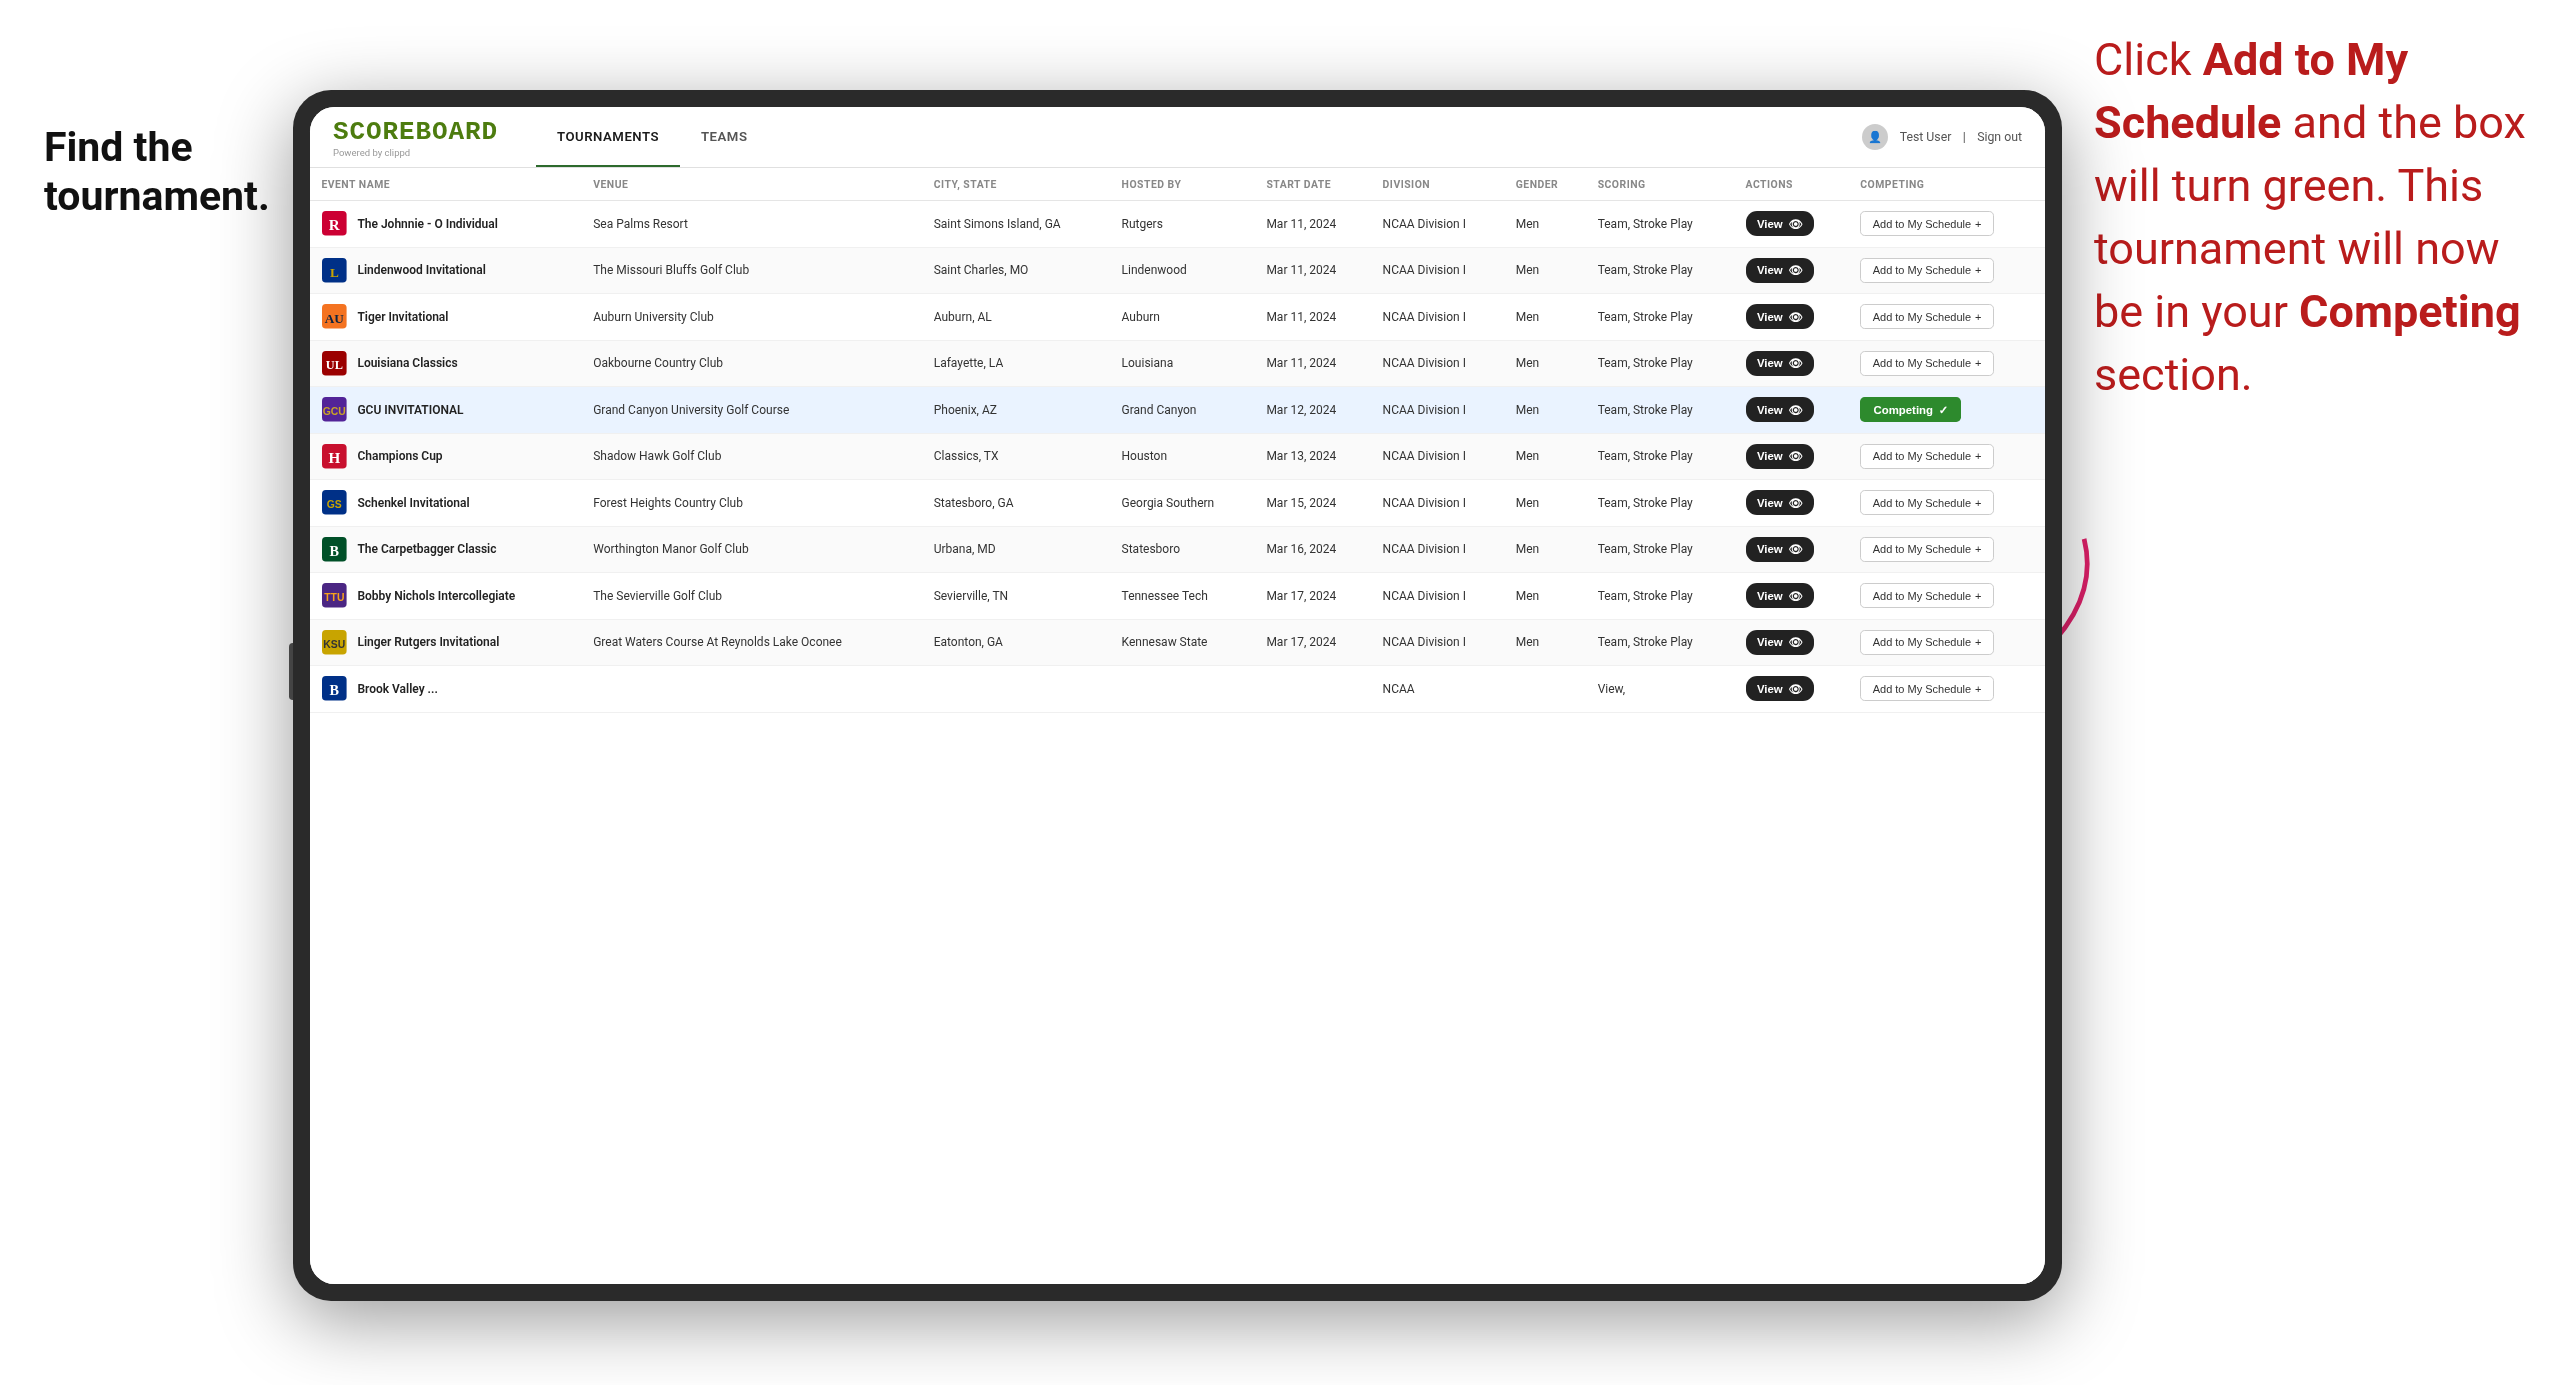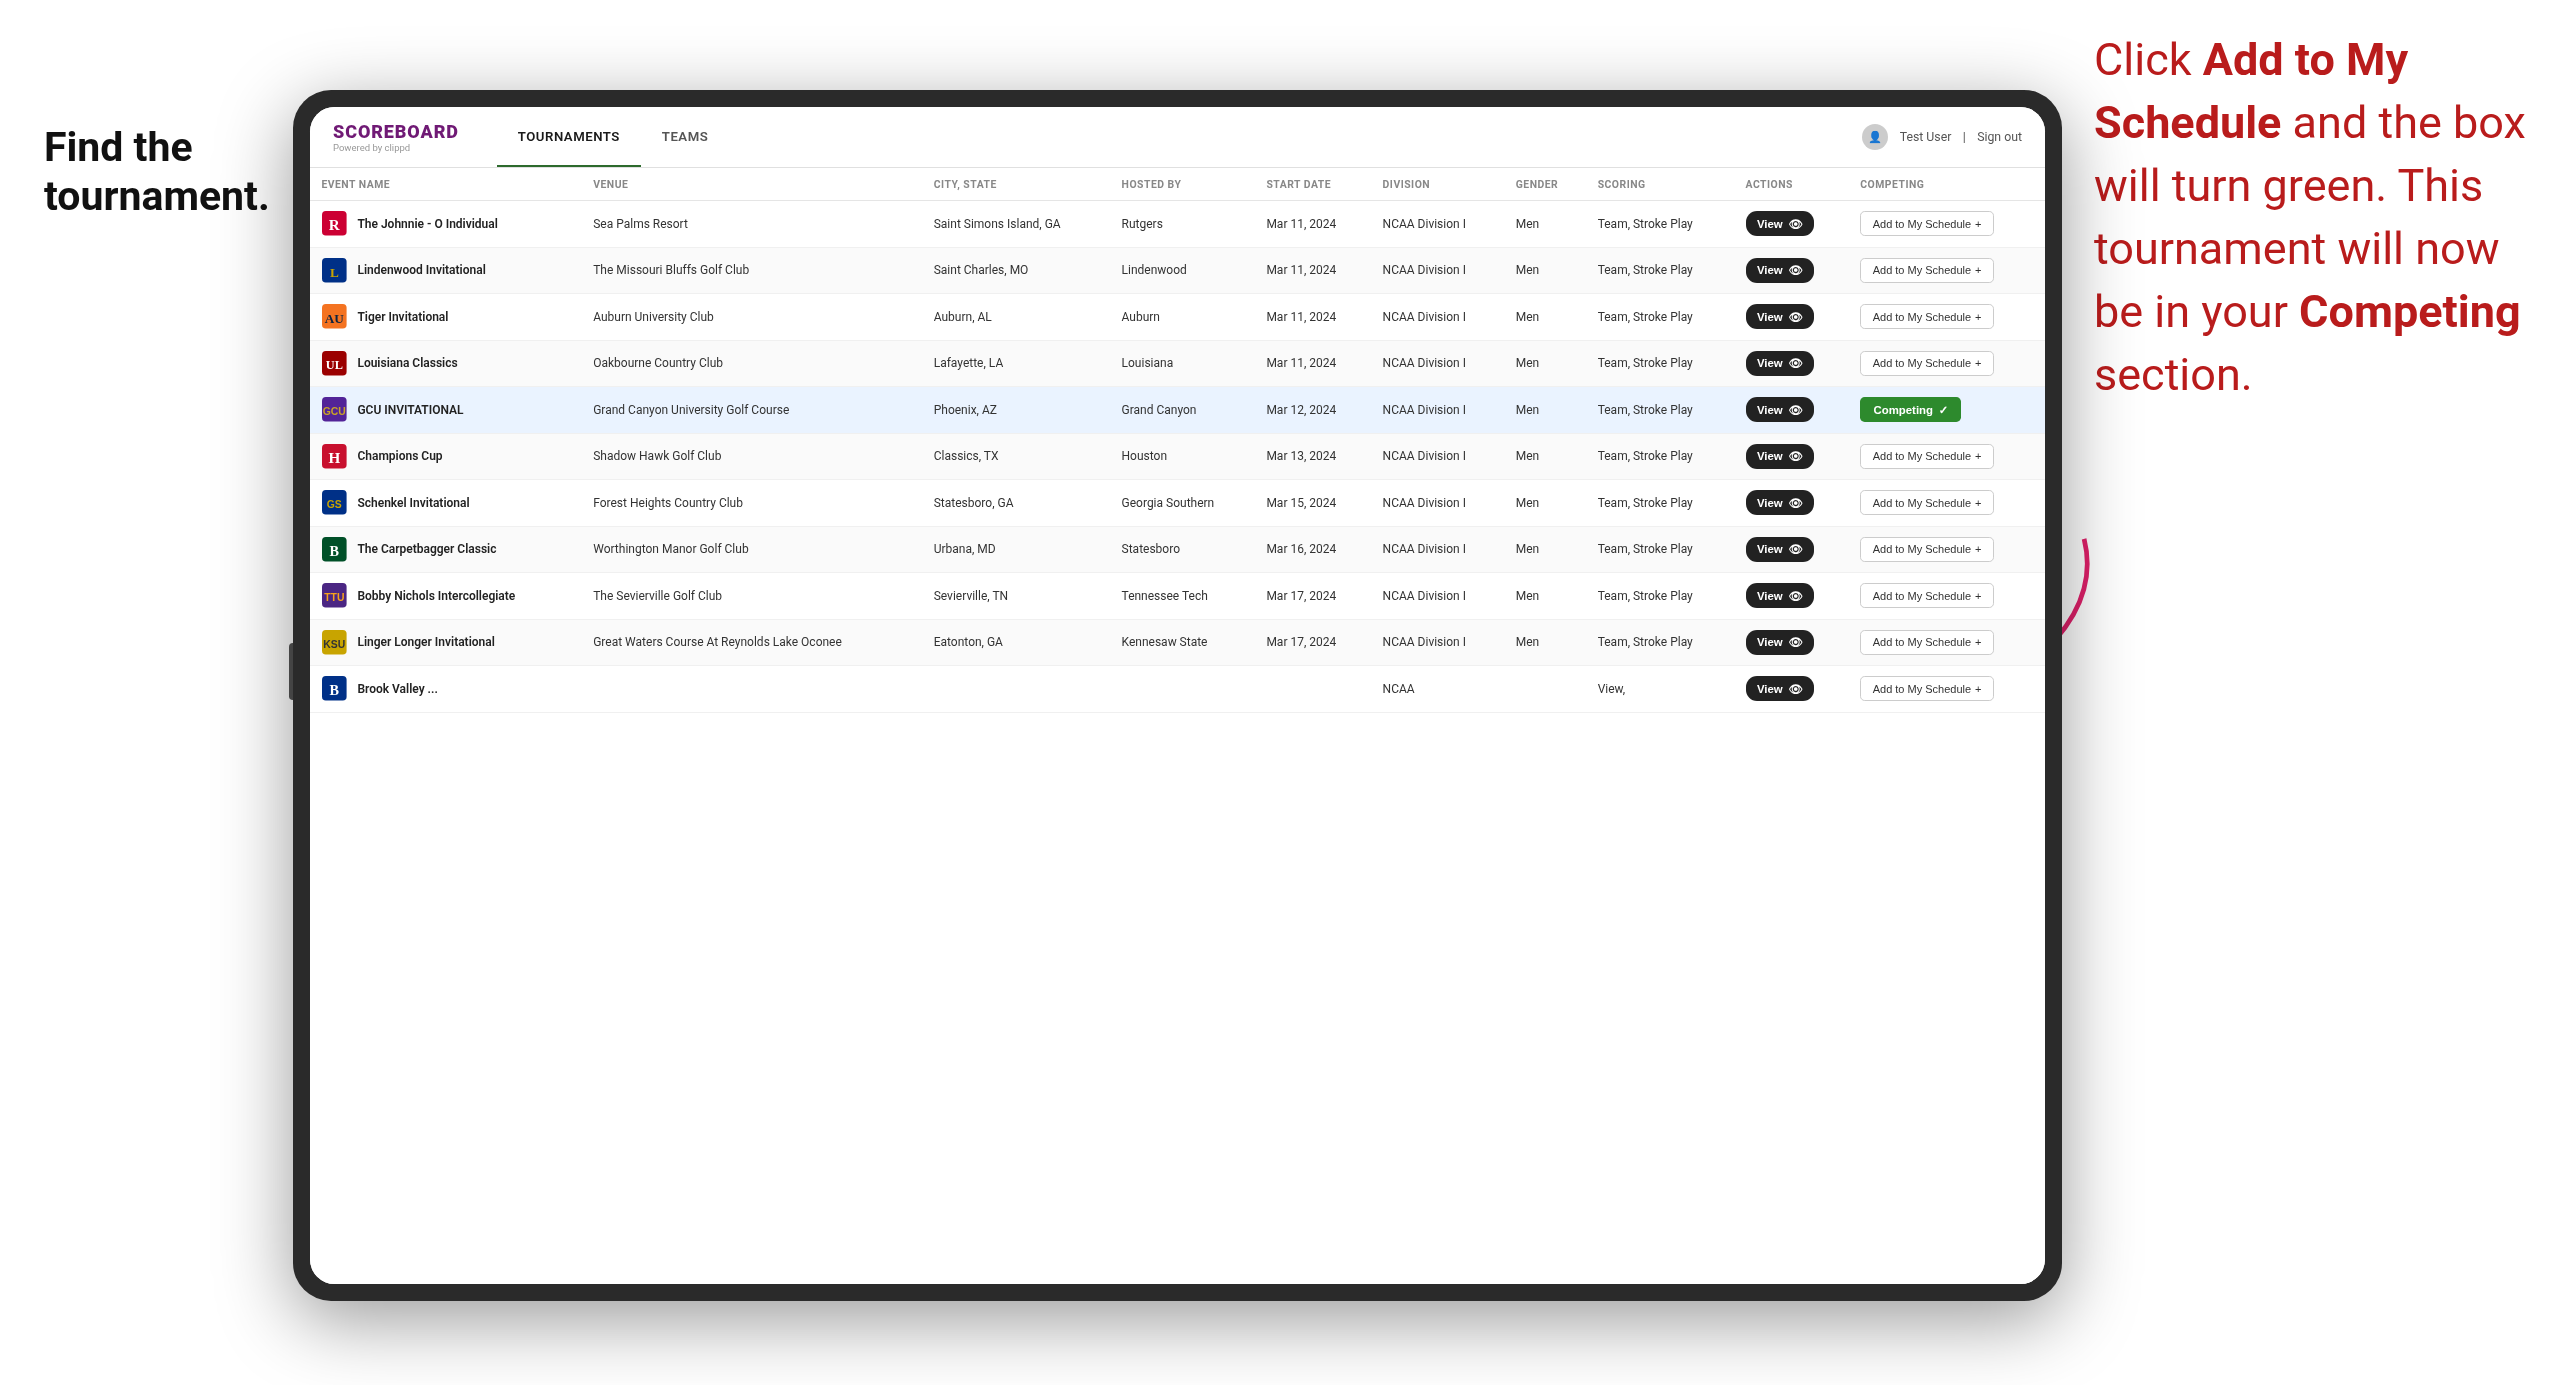--- a/index.html
+++ b/index.html
@@ -73,25 +73,26 @@
       flex-shrink: 0;
     }
 
     .logo-area {
       display: flex;
       flex-direction: column;
       margin-right: 38px;
     }
 
     .logo-scoreboard {
-      font-size: 18px;
+      font-size: 26px;
       font-weight: 900;
-      color: #701a75;
+      color: #4d7c0f;
       letter-spacing: 0.9px;
       text-transform: uppercase;
+      font-family: Liberation Mono, monospace;
     }
 
     .logo-powered {
       font-size: 9.5px;
       color: #999;
     }
 
     .nav-tabs {
       display: flex;
       gap: 0;
@@ -645,21 +646,21 @@
   </tr>
             <tr>
     <td>
       <div class="event-name-cell">
         <div class="team-logo">
                     <svg width="24.6" height="24.6" viewBox="0 0 26 26" style="font-size:16px">
                       <rect width="26" height="26" rx="4" fill="#c8a400"></rect>
                       <text x="13" y="19" text-anchor="middle" fill="#333" font-size="11" font-weight="bold" font-family="sans-serif">KSU</text>
                     </svg>
                   </div>
-        <span class="event-name-text">Linger Longer Invitational</span>
+        <span class="event-name-text">Linger Rutgers Invitational</span>
       </div>
     </td>
     <td>Great Waters Course At Reynolds Lake Oconee</td>
     <td>Eatonton, GA</td>
     <td>Kennesaw State</td>
     <td>Mar 17, 2024</td>
     <td>NCAA Division I</td>
     <td>Men</td>
     <td>Team, Stroke Play</td>
     <td class="actions-col">

